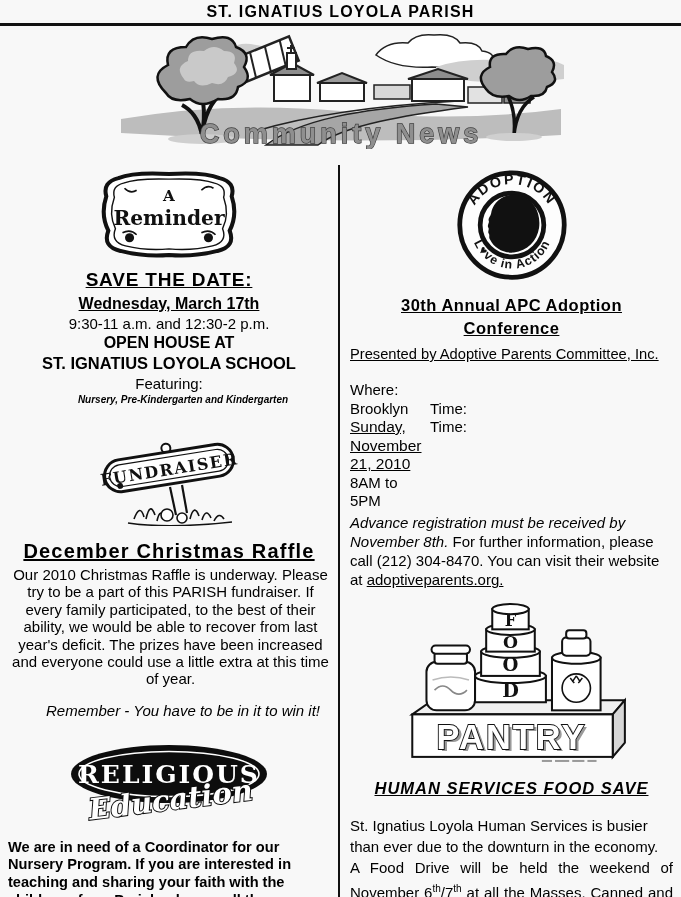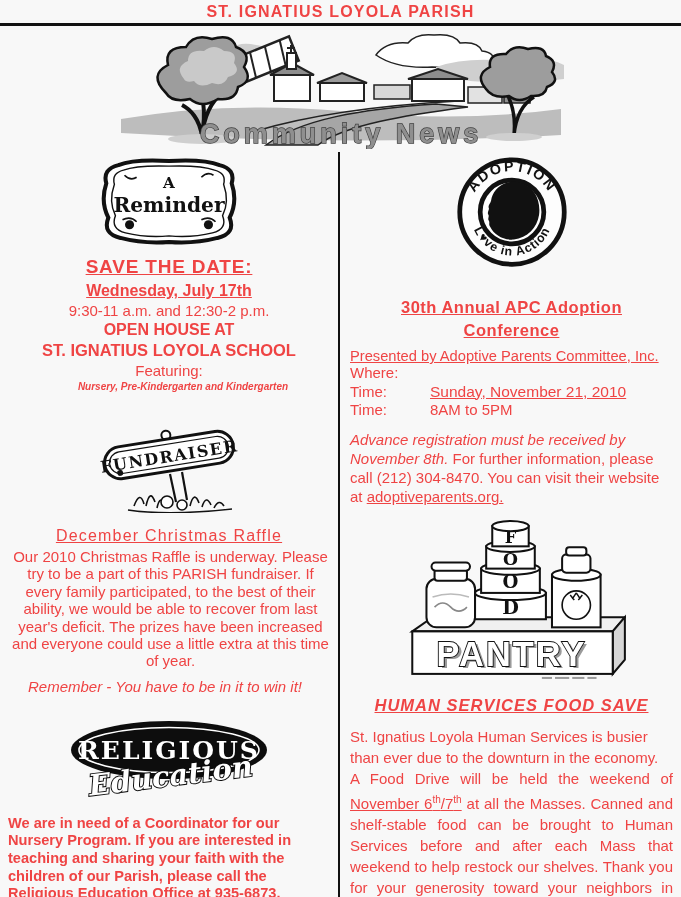--- a/index.html
+++ b/index.html
@@ -1,60 +1,60 @@
 <!DOCTYPE html>
 <html><head>
 <meta charset="utf-8">
 <style>
   html,body{margin:0;padding:0;background:#e6e6e6;}
   .page{
     position:relative;width:681px;height:897px;margin:0 auto;
-    background:#f8f8f8;color:#ef4444;overflow:hidden;
+    background:#f8f8f8;color:#000000;overflow:hidden;
     font-family:"Liberation Sans",sans-serif;
   }
   
   .masthead-title{
     text-align:center;font-size:16px;font-weight:bold;letter-spacing:1.2px;
     padding-top:3px;
   }
   .masthead-rule{height:3px;background:#111;margin-top:2px;}
-  .village{width:470px;margin:1px auto 3px;}
+  .village{width:470px;margin:1px auto 16px;}
   .village svg{display:block;}
   
   .columns{display:flex;height:745px;}
   .col-left{width:338px;text-align:center;}
   .divider{width:2px;background:#111;}
   .col-right{width:341px;box-sizing:border-box;padding:0 8px 0 10px;}
   
   .plaque{width:142px;margin:5px auto 0;}
   .std-heading{font-size:19px;font-weight:bold;text-decoration:underline;margin-top:6px;letter-spacing:.8px;}
   .date-line{font-size:16px;font-weight:bold;text-decoration:underline;margin-top:4px;}
   .time-line{font-size:15px;margin-top:2px;}
   .oh-line{font-size:16px;font-weight:bold;margin-top:2px;}
   .school-line{font-size:16.5px;font-weight:bold;margin-top:2px;}
   .feat-label{font-size:15px;margin-top:2px;}
   .feat-detail{font-size:10px;font-weight:bold;font-style:italic;margin-top:2px;margin-left:28px;}
   .fundraiser{width:150px;margin:26px auto 0;}
-  .raffle-heading{font-size:16px;font-weight:normal;text-decoration:underline;letter-spacing:1.2px;margin-top:10px;}
+  .raffle-heading{font-size:20px;font-weight:bold;text-decoration:underline;letter-spacing:1.2px;margin-top:10px;}
   .raffle-body{font-size:15px;line-height:17.4px;text-align:center;padding:3px 4px 0 7px;}
-  .raffle-tag{font-size:15px;font-style:italic;text-align:left;padding-left:28px;margin-top:8px;}
+  .raffle-tag{font-size:15px;font-style:italic;text-align:center;padding-left:28px;margin-top:14px;}
   .relogo{width:205px;margin:24px auto 0;}
   .re-body{font-size:14.6px;font-weight:bold;line-height:17.6px;text-align:left;padding:10px 16px 0 8px;}
   
   .adlogo{width:114px;margin:3px auto 0;}
-  .conf-heading{font-size:16.5px;font-weight:bold;text-decoration:underline;text-align:center;line-height:23px;margin-top:23px;letter-spacing:.5px;}
+  .conf-heading{font-size:16.5px;font-weight:bold;text-decoration:underline;text-align:center;line-height:23px;margin-top:8px;letter-spacing:.5px;}
   .presented{font-size:14.7px;text-decoration:underline;margin-top:6px;}
-  .info-grid{display:grid;grid-template-columns:80px 1fr;font-size:15px;line-height:18.5px;margin-top:0;}
+  .info-grid{display:grid;grid-template-columns:80px 1fr;font-size:15px;line-height:18.5px;margin-top:19px;}
   .when-val{font-weight:normal;text-decoration:underline;font-size:15.5px;}
-  .ad-note{font-size:15px;line-height:19.2px;margin-top:10px;}
+  .ad-note{font-size:15px;line-height:19.2px;margin-top:2px;}
   .ad-note .it{font-style:italic;}
   .ad-note .link{text-decoration:underline;}
   .pantry{width:228px;margin:12px auto 0;display:block;}
   .fd-heading{font-size:16.5px;font-weight:bold;font-style:italic;text-decoration:underline;text-align:center;letter-spacing:1px;margin-top:14px;}
-  .fd-line1{font-size:15px;line-height:20.5px;margin-top:12px;}
+  .fd-line1{font-size:15px;line-height:20.5px;margin-top:18px;}
   .fd-body{font-size:15px;line-height:21px;text-align:justify;margin-top:0;}
   .fd-body .bd{font-weight:normal;text-decoration:underline;}
   .fd-body sup{font-size:10px;}
 </style>
 </head>
 <body>
 
 <div class="page">
 
   <div class="masthead-title">ST. IGNATIUS LOYOLA PARISH</div>
@@ -118,21 +118,21 @@
           <circle cx="31" cy="67" r="4.5" fill="#111"></circle>
           <circle cx="109" cy="67" r="4.5" fill="#111"></circle>
           <path d="M24,62 q8,-4 14,2 M102,62 q8,-4 14,2" fill="none" stroke="#111" stroke-width="1.6"></path>
           <path d="M26,18 q6,6 12,2 M102,20 q6,-6 12,-2" fill="none" stroke="#111" stroke-width="1.6"></path>
           <text x="70" y="31" text-anchor="middle" font-family="DejaVu Serif,serif" font-weight="bold" font-size="15" fill="#111">A</text>
           <text x="70" y="54" text-anchor="middle" font-family="DejaVu Serif,serif" font-weight="bold" font-size="20" fill="#111">Reminder</text>
         </svg>
       </div>
 
       <div class="std-heading">SAVE THE DATE:</div>
-      <div class="date-line">Wednesday, July 17th</div>
+      <div class="date-line">Wednesday, March 17th</div>
       <div class="time-line">9:30-11 a.m. and 12:30-2 p.m.</div>
       <div class="oh-line">OPEN HOUSE AT</div>
       <div class="school-line">ST. IGNATIUS LOYOLA SCHOOL</div>
       <div class="feat-label">Featuring:</div>
       <div class="feat-detail">Nursery, Pre-Kindergarten and Kindergarten</div>
 
       <div class="fundraiser">
         <svg viewBox="0 0 150 95" width="150" height="95">
           <g transform="rotate(-9 75 37)">
             <circle cx="75" cy="17" r="4.5" fill="#fff" stroke="#111" stroke-width="2"></circle>
@@ -191,20 +191,21 @@
       <div class="conf-heading">
         <div>30th Annual APC Adoption</div>
         <div>Conference</div>
       </div>
 
       <div class="presented">Presented by Adoptive Parents Committee, Inc.</div>
 
       <div class="info-grid">
         <div>Where:</div>
         <div></div>
+        <div>Brooklyn</div>
         <div>Time:</div>
         <div class="when-val">Sunday, November 21, 2010</div>
         <div>Time:</div>
         <div>8AM to 5PM</div>
       </div>
 
       <div class="ad-note"><span class="it">Advance registration must be received by November 8th.</span><span> For further information, please call (212) 304-8470.  You can visit their website at </span><span class="link">adoptiveparents.org.</span></div>
 
       <svg class="pantry" viewBox="0 0 225 162" width="228" height="164">
 

